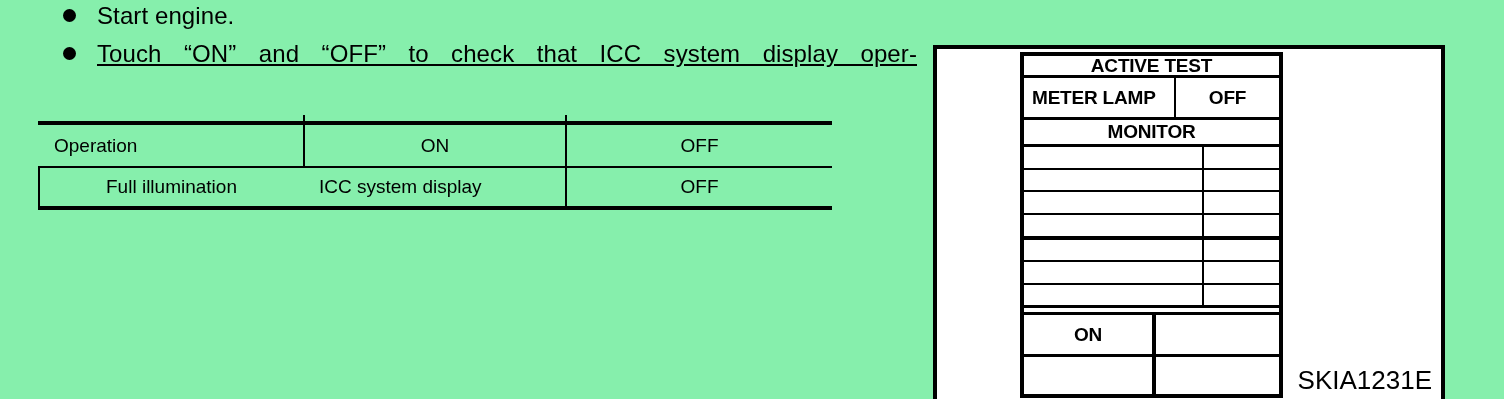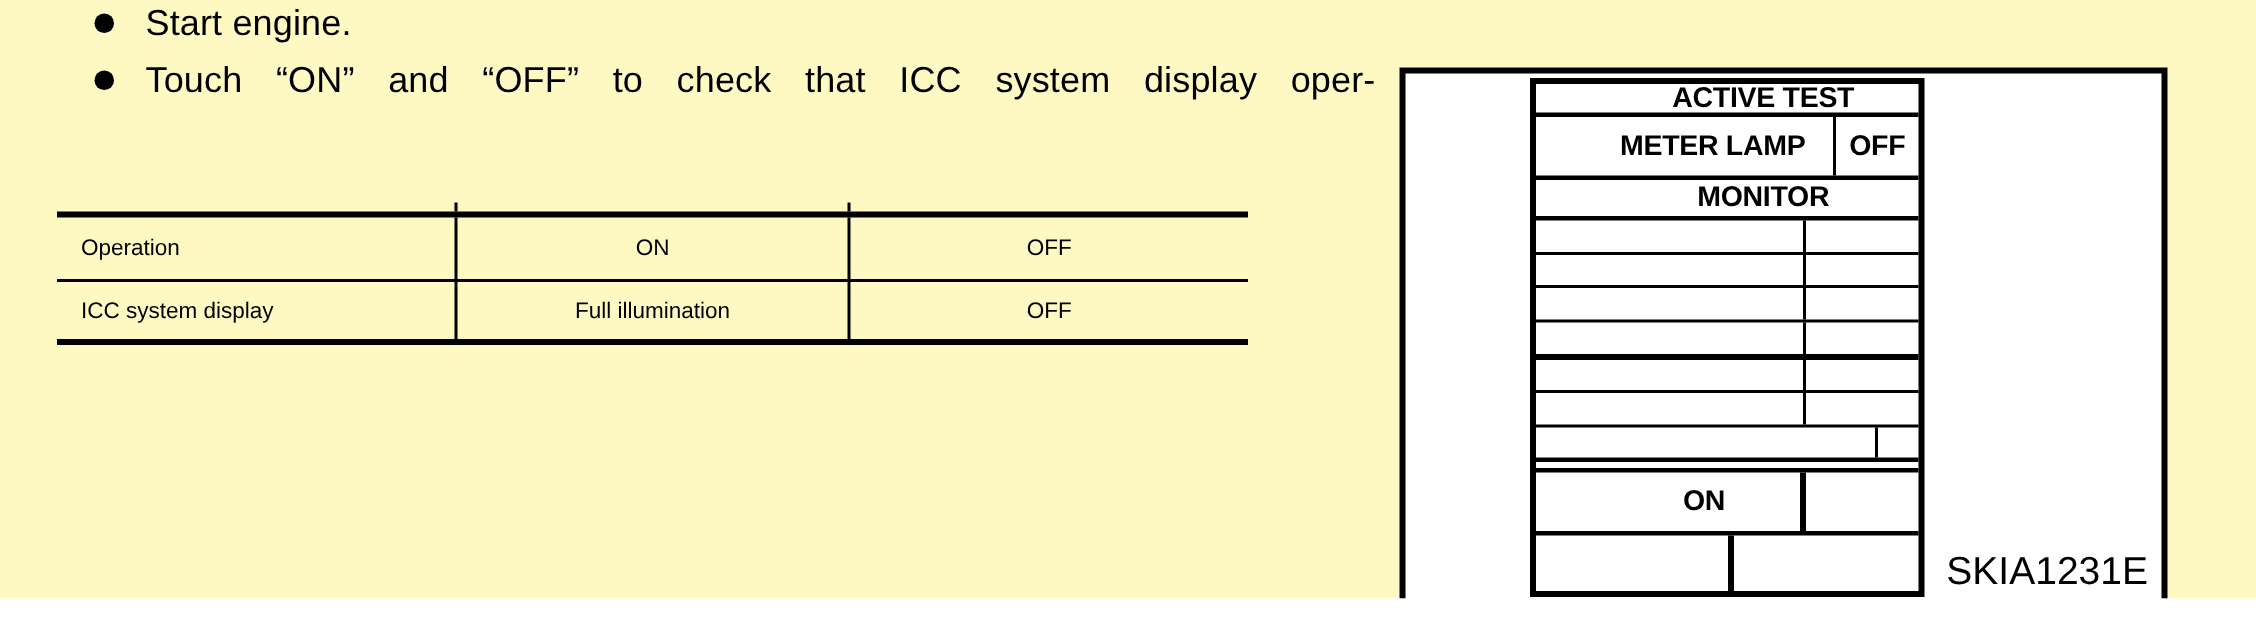--- a/index.html
+++ b/index.html
@@ -1,38 +1,37 @@
 <!DOCTYPE html>
 <html><head>
 <meta charset="utf-8">
 <style>
   * { margin:0; padding:0; box-sizing:content-box; }
   html,body { background:#ffffff; }
   body { font-family:"Liberation Sans","DejaVu Sans",sans-serif; color:#000; }
   .page {
-    position:relative; width:1504px; height:399px; background:#fef9c3; overflow:hidden;
+    position:relative; width:1504px; height:399px; background:#86efac; overflow:hidden;
   }
 
   
   .bullet-item { position:absolute; left:63px; display:flex; }
   .bullet-item .dot {
     width:13px; height:13px; border-radius:50%; background:#000;
     margin-top:9px; margin-right:21px; flex:0 0 13px;
   }
   .bullet-text {
     width:820px; font-size:24px; line-height:31px; letter-spacing:0.1px;
   }
   .jline { text-align:justify; text-align-last:justify; }
 
   
   .doc-table {
     position:absolute; left:38px; top:121px; width:794px;
     border-top:4px solid #000; border-bottom:4px solid #000;
-    font-size:15px;
-    margin-top:20px;
+    font-size:19px;
   }
   .doc-row { display:grid; grid-template-columns:265px 262px 267px; }
   .doc-row.r1 { height:41px; border-bottom:2px solid #000; }
   .doc-row.r2 { height:38px; }
   .doc-cell { display:flex; align-items:center; justify-content:center; }
   .doc-cell.first { justify-content:flex-start; padding-left:16px; }
   .doc-cell.vline { border-left:2px solid #000; }
   .tick { position:absolute; width:2px; height:6px; background:#000; top:-10px; }
   .tick.t1 { left:265px; }
   .tick.t2 { left:527px; }
@@ -43,21 +42,21 @@
     border:4px solid #000; background:#fff;
   }
   .screen-table {
     position:absolute; left:83px; top:3px; width:255px; height:338px;
     border:4px solid #000; display:flex; flex-direction:column;
     font-size:19px; font-weight:bold; letter-spacing:-0.2px;
   }
   .s-row { display:flex; }
   .s-center { align-items:center; justify-content:center; }
   .bb2 { border-bottom:2px solid #000; }
-  .bb3 { border-bottom:3px solid #000;padding-left:48px; }
+  .bb3 { border-bottom:3px solid #000; }
   .bb4 { border-bottom:4px solid #000; }
   .row-title   { height:19px; }
   .row-meter   { height:39px; }
   .row-meter .meter-label { width:142px; padding-left:8px; display:flex; align-items:center; border-right:2px solid #000; }
   .row-meter .meter-value { flex:1; display:flex; align-items:center; justify-content:center; }
   .row-monitor { height:24px; }
   .m-row  { display:flex; }
   .m-left { width:178px; border-right:2px solid #000; }
   .m-right{ flex:1; }
   .m-h21 { height:21px; } .m-h20 { height:20px; }
@@ -78,38 +77,38 @@
 
 <div class="page">
 
   <div class="bullet-item" style="top:0px;">
     <div class="dot"></div>
     <div class="bullet-text">
       <div>Start engine.</div>
     </div>
   </div>
 
-  <div class="bullet-item" style="top:38px;">
+  <div class="bullet-item" style="top:38px;text-decoration:underline;">
     <div class="dot"></div>
     <div class="bullet-text">
       <div class="jline">Touch “ON” and “OFF” to check that ICC system display oper-</div>
     </div>
   </div>
 
   <div class="doc-table">
     <div class="tick t1"></div>
     <div class="tick t2"></div>
     <div class="doc-row r1">
       <div class="doc-cell first">Operation</div>
       <div class="doc-cell vline">ON</div>
       <div class="doc-cell vline">OFF</div>
     </div>
     <div class="doc-row r2">
+      <div class="doc-cell vline">Full illumination</div>
       <div class="doc-cell first">ICC system display</div>
-      <div class="doc-cell vline">Full illumination</div>
       <div class="doc-cell vline">OFF</div>
     </div>
   </div>
 
   <div class="figure-frame">
     <div class="screen-table">
 
       <div class="s-row s-center row-title bb3">ACTIVE TEST</div>
 
       <div class="s-row row-meter bb3">

